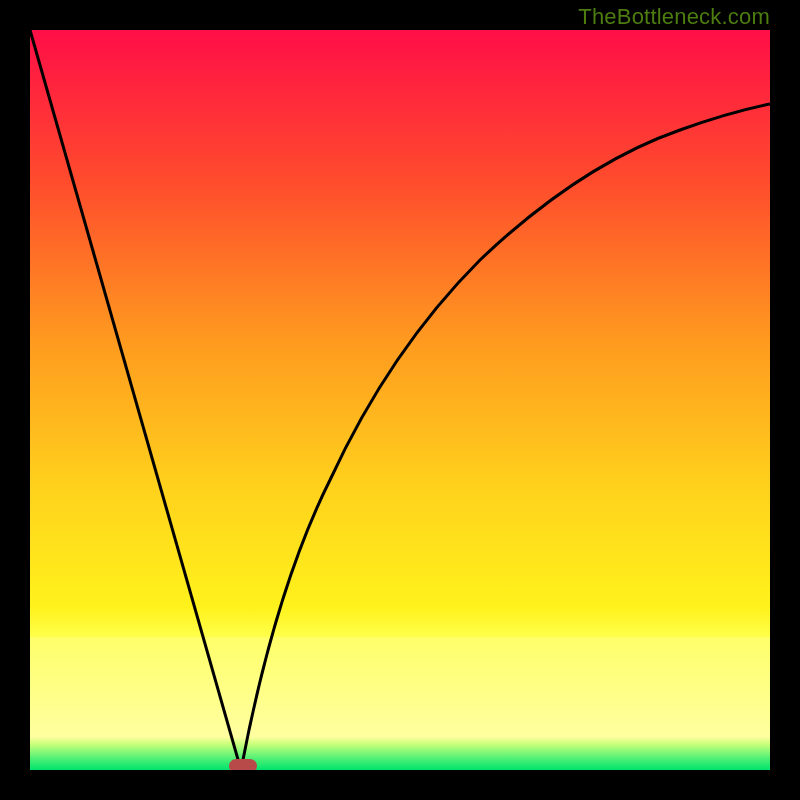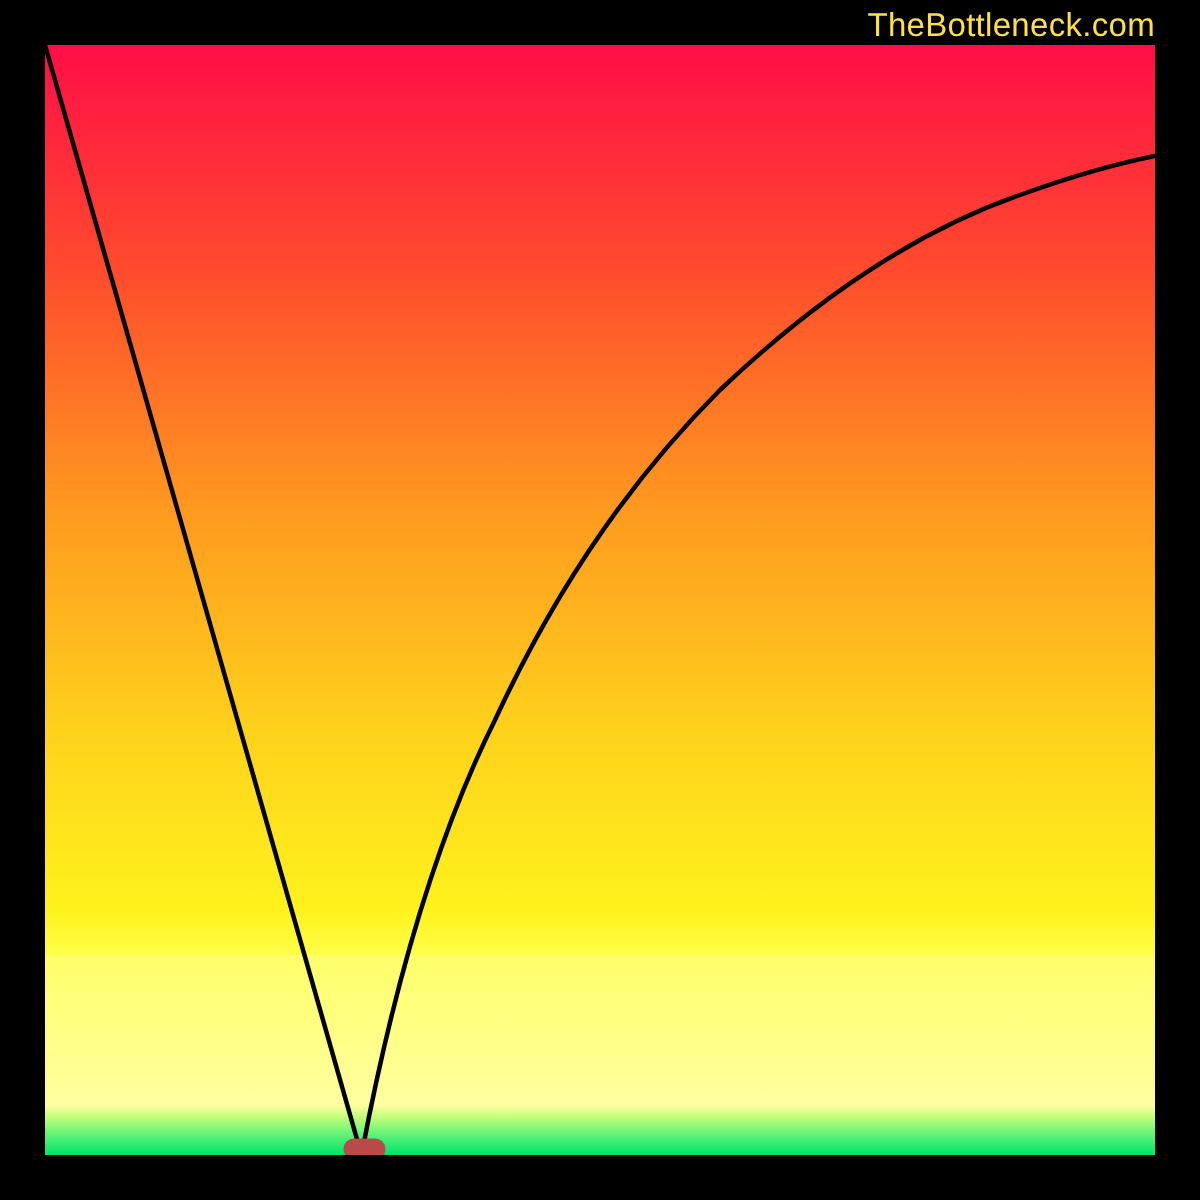--- a/index.html
+++ b/index.html
@@ -1,18 +1,18 @@
 <!DOCTYPE html>
 <html><head>
 <meta charset="utf-8">
 <style>
   html,body{margin:0;padding:0;width:800px;height:800px;overflow:hidden;background:#000;}
   .frame{position:relative;width:800px;height:800px;background:#000;}
   .plot{position:absolute;left:30px;top:30px;width:740px;height:740px;}
-  .watermark{position:absolute;top:4px;right:30px;font-family:Arial,Helvetica,sans-serif;font-size:22px;color:#fde047;letter-spacing:0.2px;}
+  .watermark{position:absolute;top:4px;right:30px;font-family:Arial,Helvetica,sans-serif;font-size:22px;color:#4d7c0f;letter-spacing:0.2px;}
 </style>
 </head>
 <body>
 
 <div class="frame">
 
   <svg class="plot" viewBox="0 0 740 740" preserveAspectRatio="none">
     <defs>
       <linearGradient id="bg" x1="0" y1="0" x2="0" y2="1">
         <stop offset="0" stop-color="#ff0e47"></stop>

